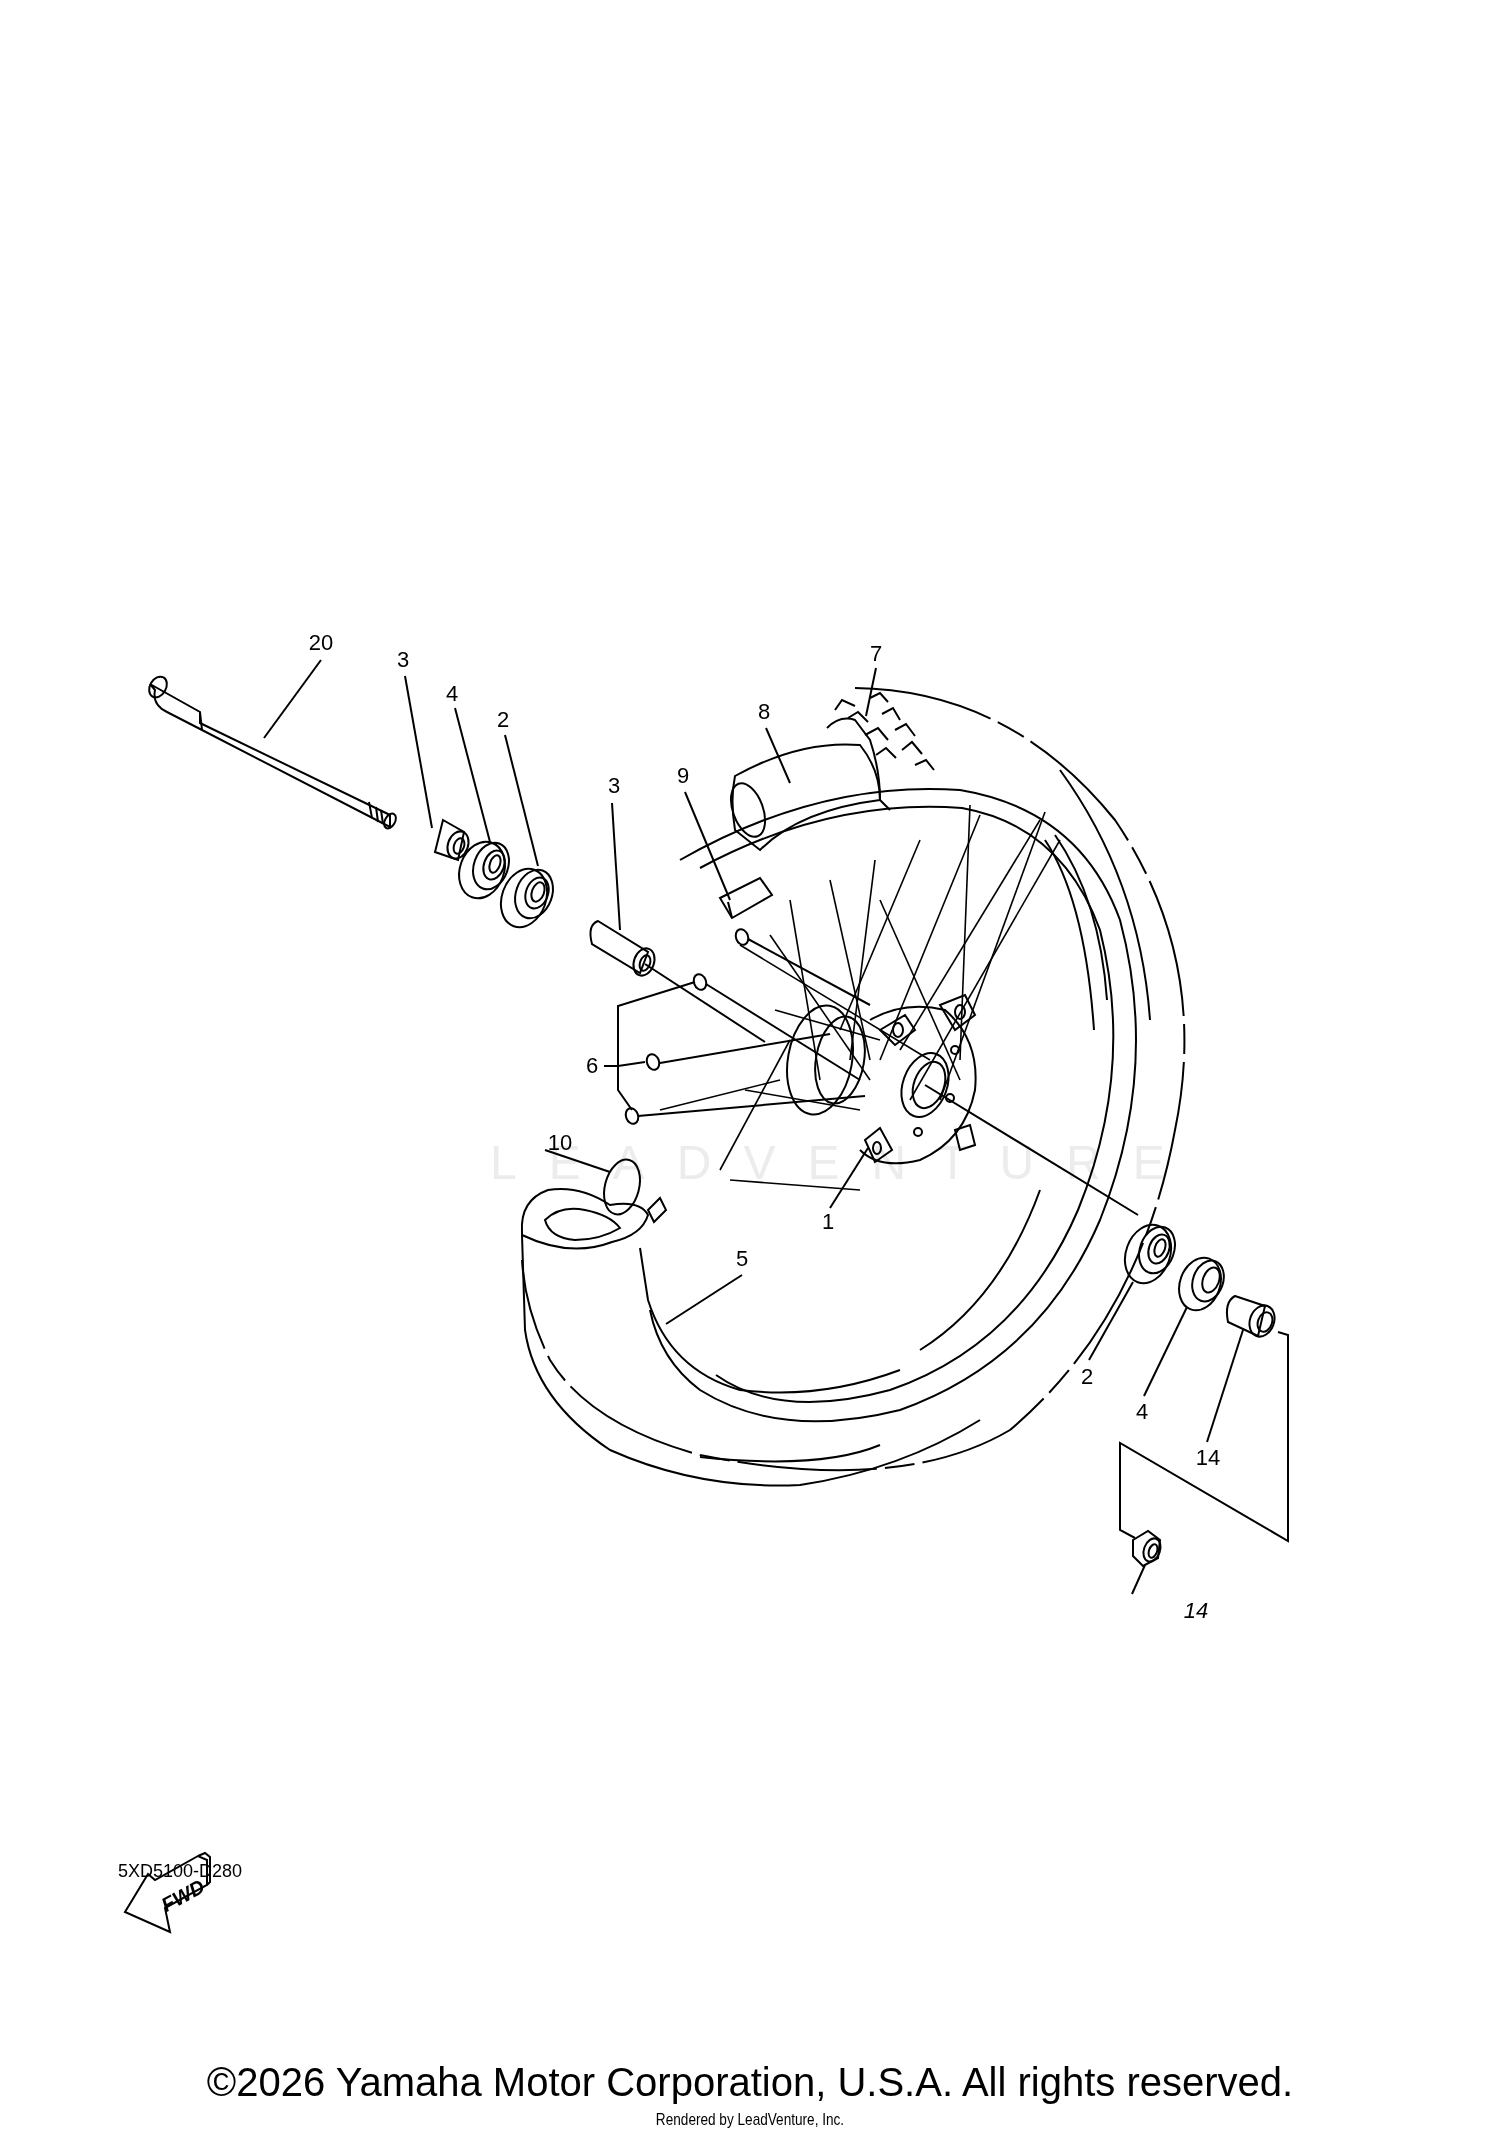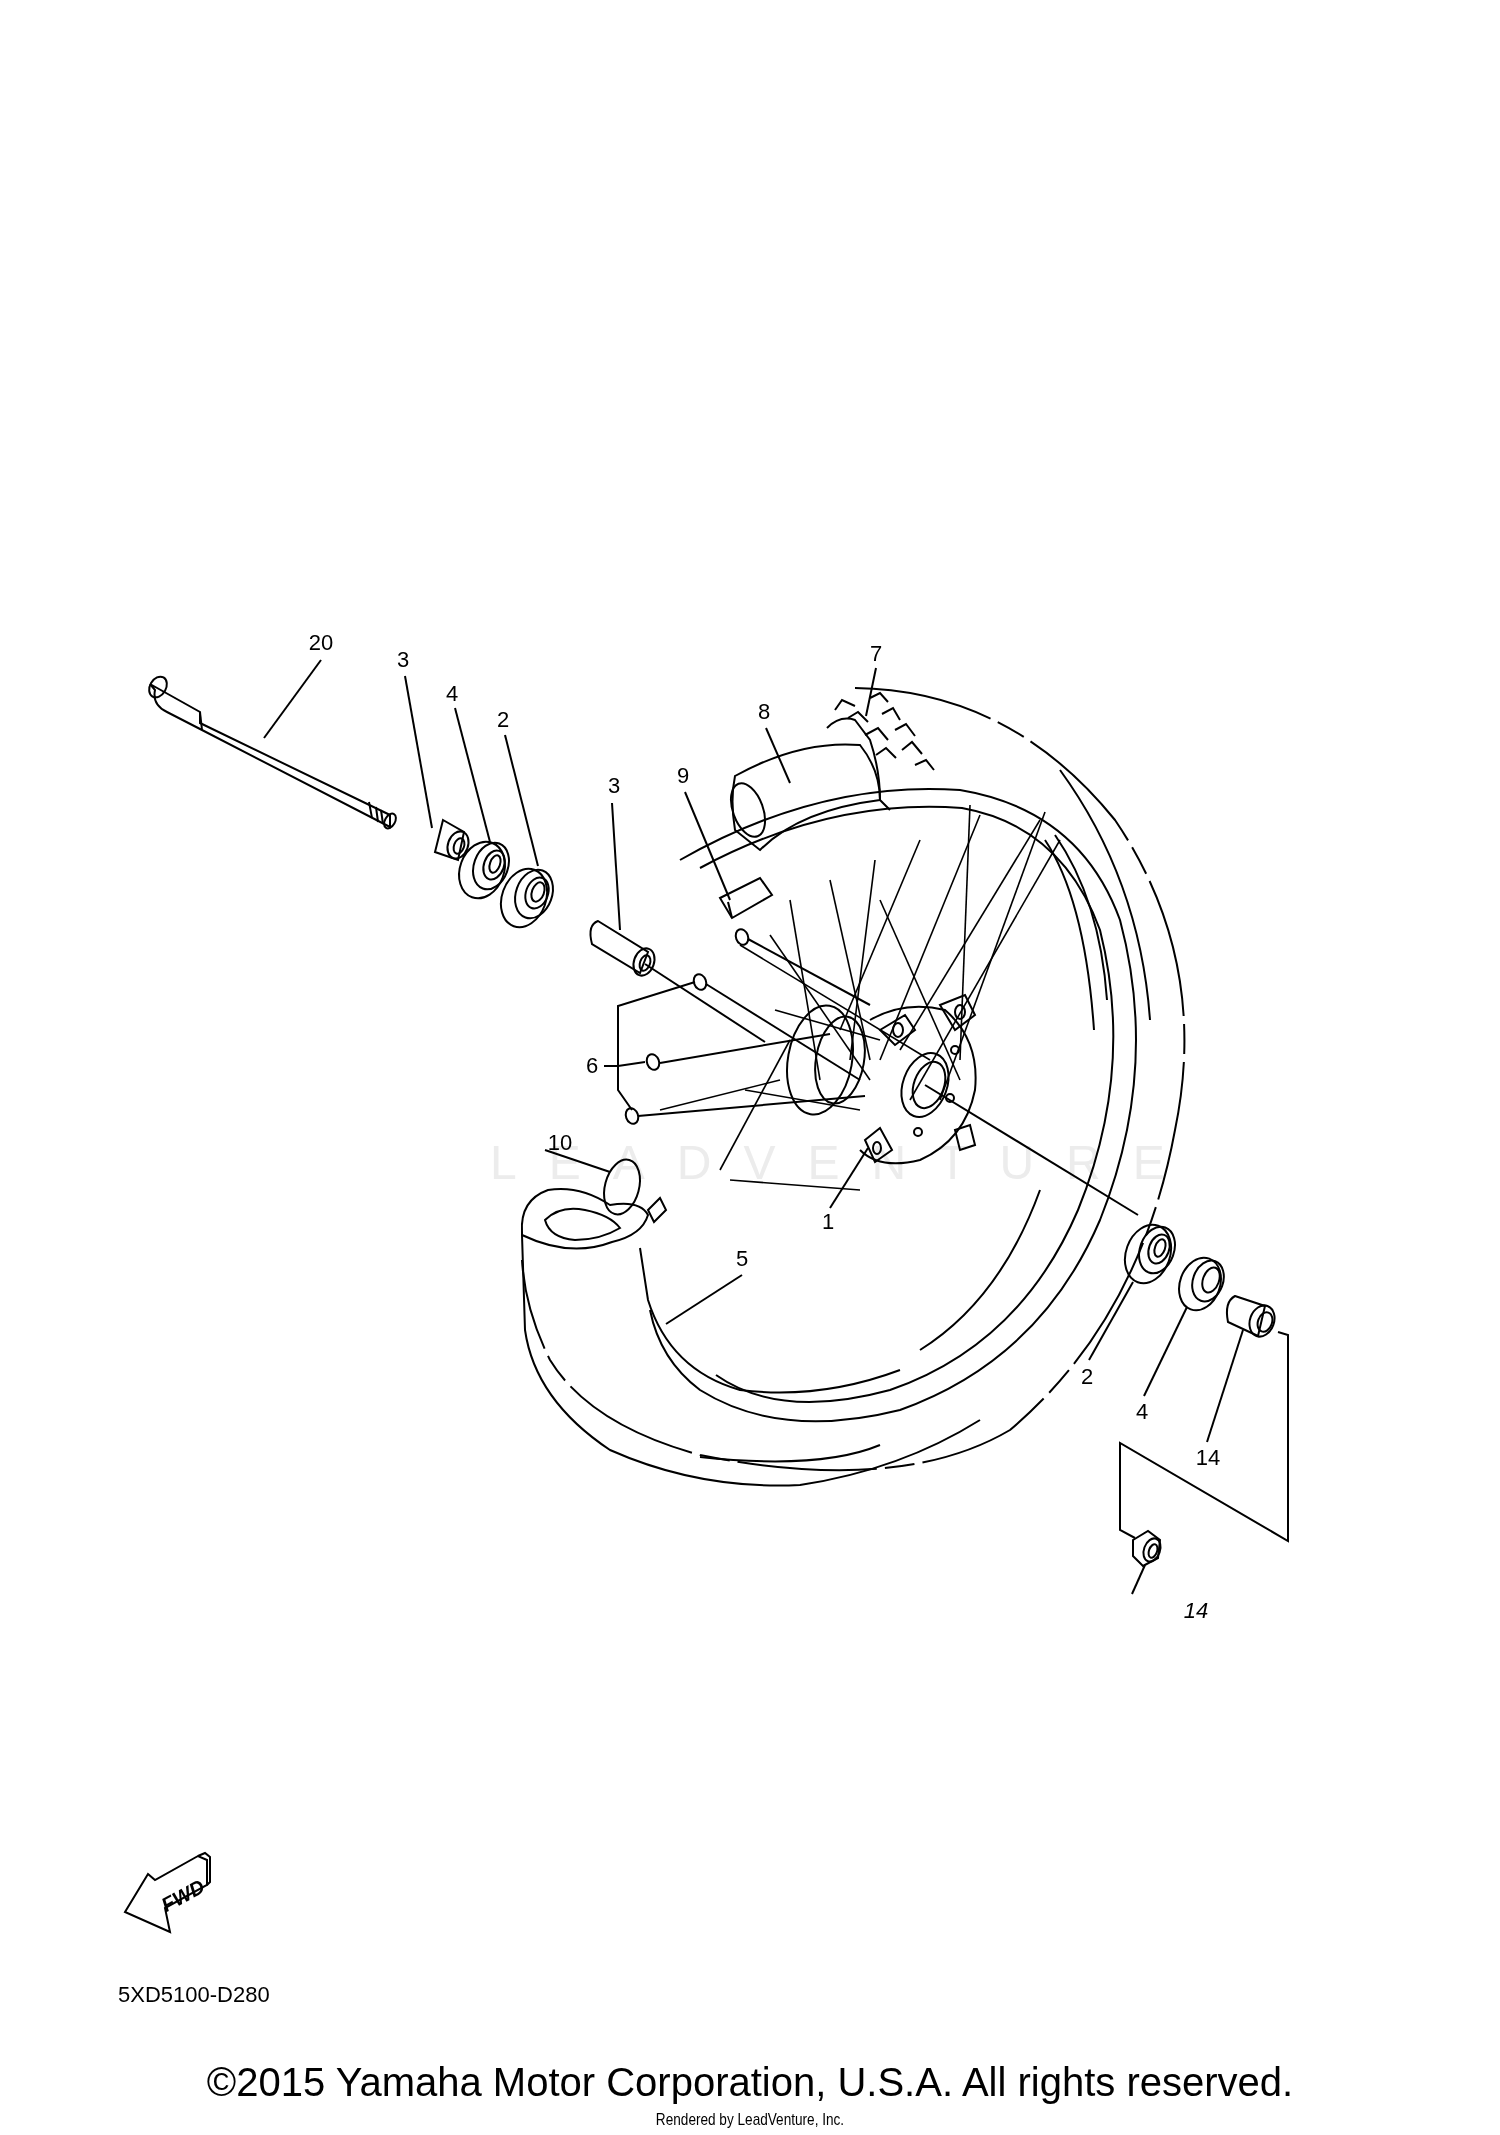--- a/index.html
+++ b/index.html
@@ -1,21 +1,21 @@
 <!DOCTYPE html>
 <html><head>
   <meta charset="utf-8">
   <style>
     html, body { margin: 0; padding: 0; background: #ffffff; }
     body { width: 1500px; height: 2135px; position: relative; overflow: hidden;
            font-family: "Liberation Sans", sans-serif; color: #000; }
     #diagram { position: absolute; left: 0; top: 0; width: 1500px; height: 2135px; }
     .callout { position: absolute; font-size: 22px; line-height: 1; transform: translate(-50%, -50%);
                font-family: "Liberation Sans", sans-serif; color: #000; }
-    .drawing-code { position: absolute; left: 118px; top: 1982px; font-size: 22px;
+    .drawing-code { position: absolute; left: 118px; top: 1861px; font-size: 18px;
                     font-family: "Liberation Sans", sans-serif; }
     .copyright { position: absolute; left: 0; width: 1500px; top: 2060px; text-align: center;
                  font-size: 40px; font-family: "Liberation Sans", sans-serif; letter-spacing: 0px; }
     .rendered-by { position: absolute; left: 0; width: 1500px; top: 2110px; text-align: center;
                    font-size: 17px; font-family: "Liberation Sans Narrow", "Liberation Sans", sans-serif;
                    transform: scaleX(0.8); transform-origin: center; }
     .watermark { position: absolute; left: 490px; top: 1135px; font-size: 48px; letter-spacing: 32px;
                  color: #ececec; font-family: "Liberation Sans", sans-serif; font-weight: 300; }
     svg line, svg path, svg ellipse, svg circle, svg rect, svg polygon, svg polyline { vector-effect: non-scaling-stroke; }
   </style>
@@ -215,14 +215,14 @@
 <div class="callout" style="left:764px;top:712px;">8</div>
 <div class="callout" style="left:683px;top:776px;">9</div>
 <div class="callout" style="left:530px;top:1143px;margin-left:30px;">10</div>
 <div class="callout" style="left:321px;top:643px;">20</div>
 <div class="callout" style="left:1208px;top:1458px;">14</div>
 <div class="callout" style="left:403px;top:660px;">3</div>
 <div class="callout" style="left:1196px;top:1611px;font-style:italic;">14</div>
 
 <div class="drawing-code">5XD5100-D280</div>
 
-<div class="copyright">©2015 Yamaha Motor Corporation, U.S.A. All rights reserved.</div>
+<div class="copyright">©2026 Yamaha Motor Corporation, U.S.A. All rights reserved.</div>
 <div class="rendered-by">Rendered by LeadVenture, Inc.</div>
 
 </body></html>

